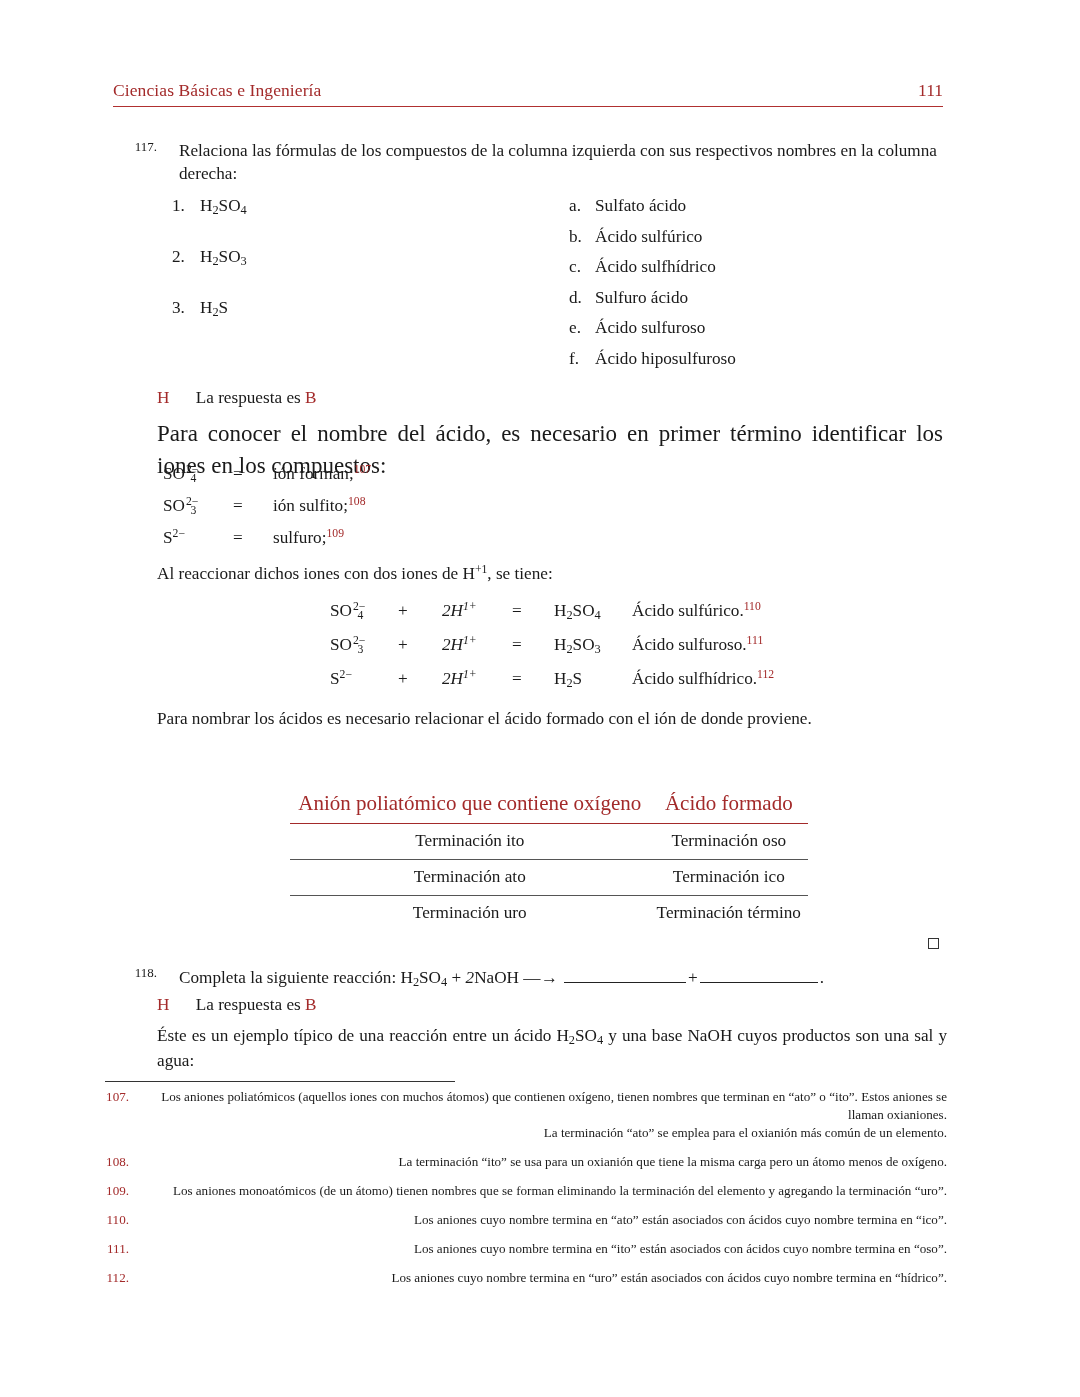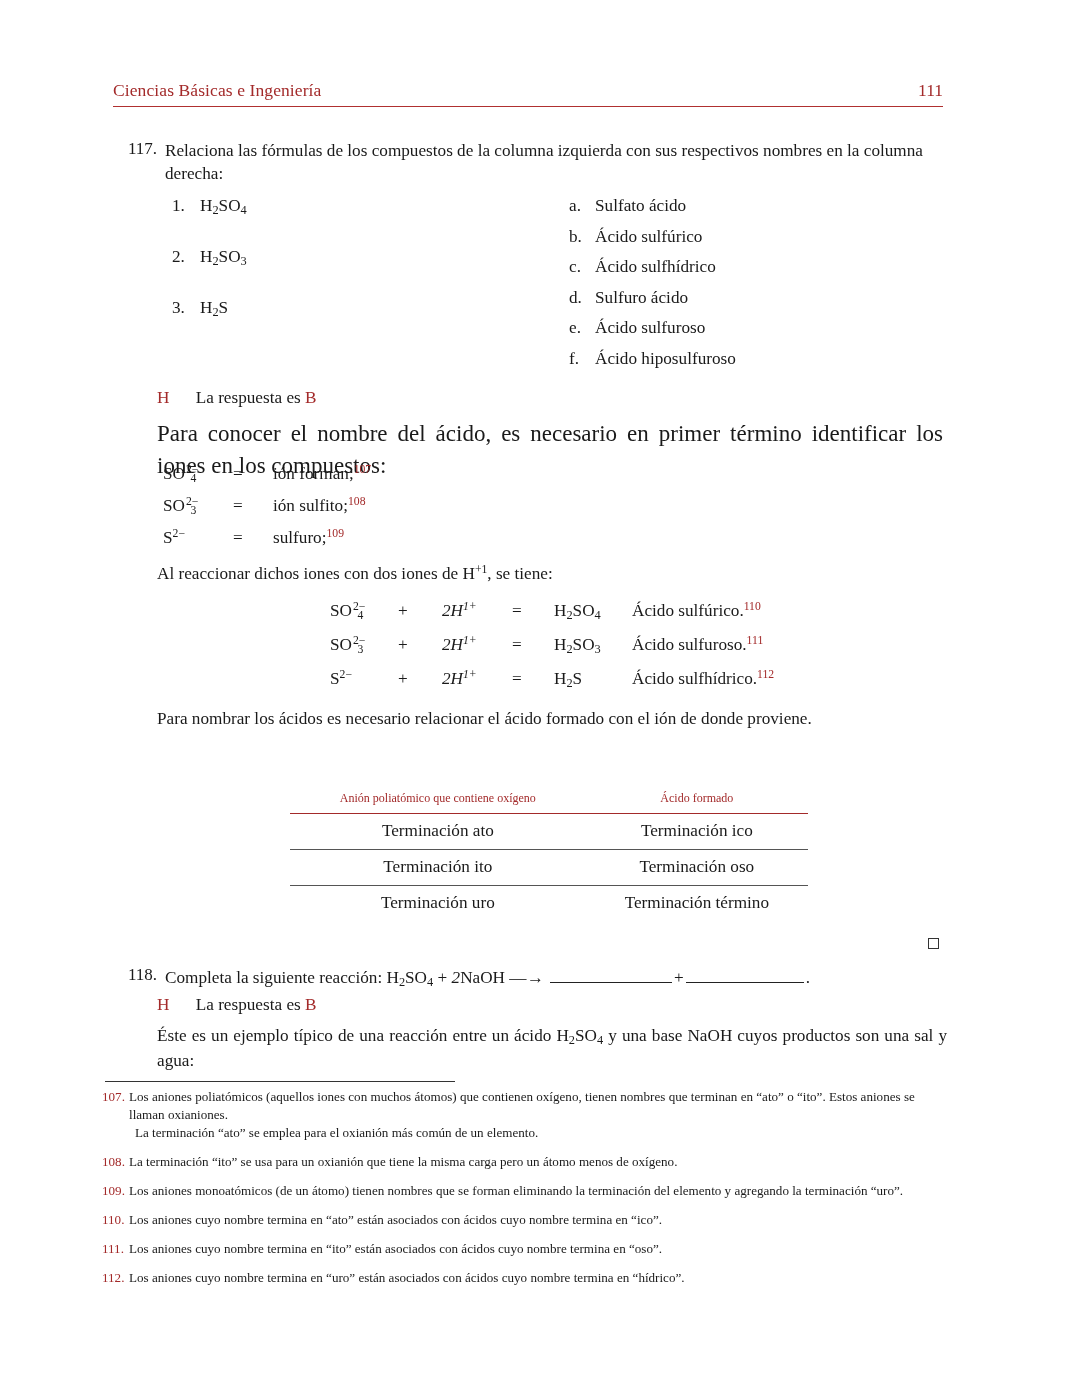--- a/index.html
+++ b/index.html
@@ -52,24 +52,24 @@
     position: absolute;
     left: 113px;
     top: 139px;
     width: 830px;
     display: flex;
   }
   .item-num {
     width: 44px;
     text-align: right;
     padding-right: 8px;
-    font-size: 17px;
+    font-size: 13px;
     flex: none;
   }
-  .item-body { flex: 1; font-size: 17.2px; line-height: 1.36; }
+  .item-body { flex: 1; font-size: 17.2px; line-height: 1.36; margin-left: 14px; }
 
   
   .cols {
     position: absolute;
     left: 157px;
     top: 196px;
     width: 790px;
   }
   .col-left {
     position: absolute;
@@ -194,21 +194,21 @@
   .tbl {
     position: absolute;
     left: 290px;
     top: 787px;
     width: 518px;
     border-collapse: collapse;
   }
   .tbl th {
     font-weight: normal;
     color: #a32a2a;
-    font-size: 12px;
+    font-size: 21px;
     padding: 4px 6px 7px;
     text-align: center;
     border-bottom: 1.1px solid #a32a2a;
   }
   .tbl td {
     font-size: 17.2px;
     padding: 7px 6px 8px;
     text-align: center;
     border-bottom: 1.1px solid #555;
   }
@@ -268,20 +268,21 @@
     left: 105px;
     top: 1081px;
     width: 350px;
     border-top: 1px solid #333;
   }
   .footnotes {
     position: absolute;
     left: 102px;
     top: 1088px;
     width: 845px;
+    text-align: right;
   }
   .fn {
     display: flex;
     font-size: 13.1px;
     line-height: 1.38;
     margin-bottom: 11px;
     color: #1a1a1a;
   }
   .fn .fnum {
     color: #a32a2a;
@@ -408,26 +409,26 @@
 
   <table class="tbl">
     <thead>
       <tr>
         <th>Anión poliatómico que contiene oxígeno</th>
         <th>Ácido formado</th>
       </tr>
     </thead>
     <tbody>
       <tr>
+        <td>Terminación ito</td>
+        <td>Terminación oso</td>
+      </tr>
+      <tr>
         <td>Terminación ato</td>
         <td>Terminación ico</td>
-      </tr>
-      <tr>
-        <td>Terminación ito</td>
-        <td>Terminación oso</td>
       </tr>
       <tr>
         <td>Terminación uro</td>
         <td>Terminación término</td>
       </tr>
     </tbody>
   </table>
 
   <div class="sqmark"></div>
 

